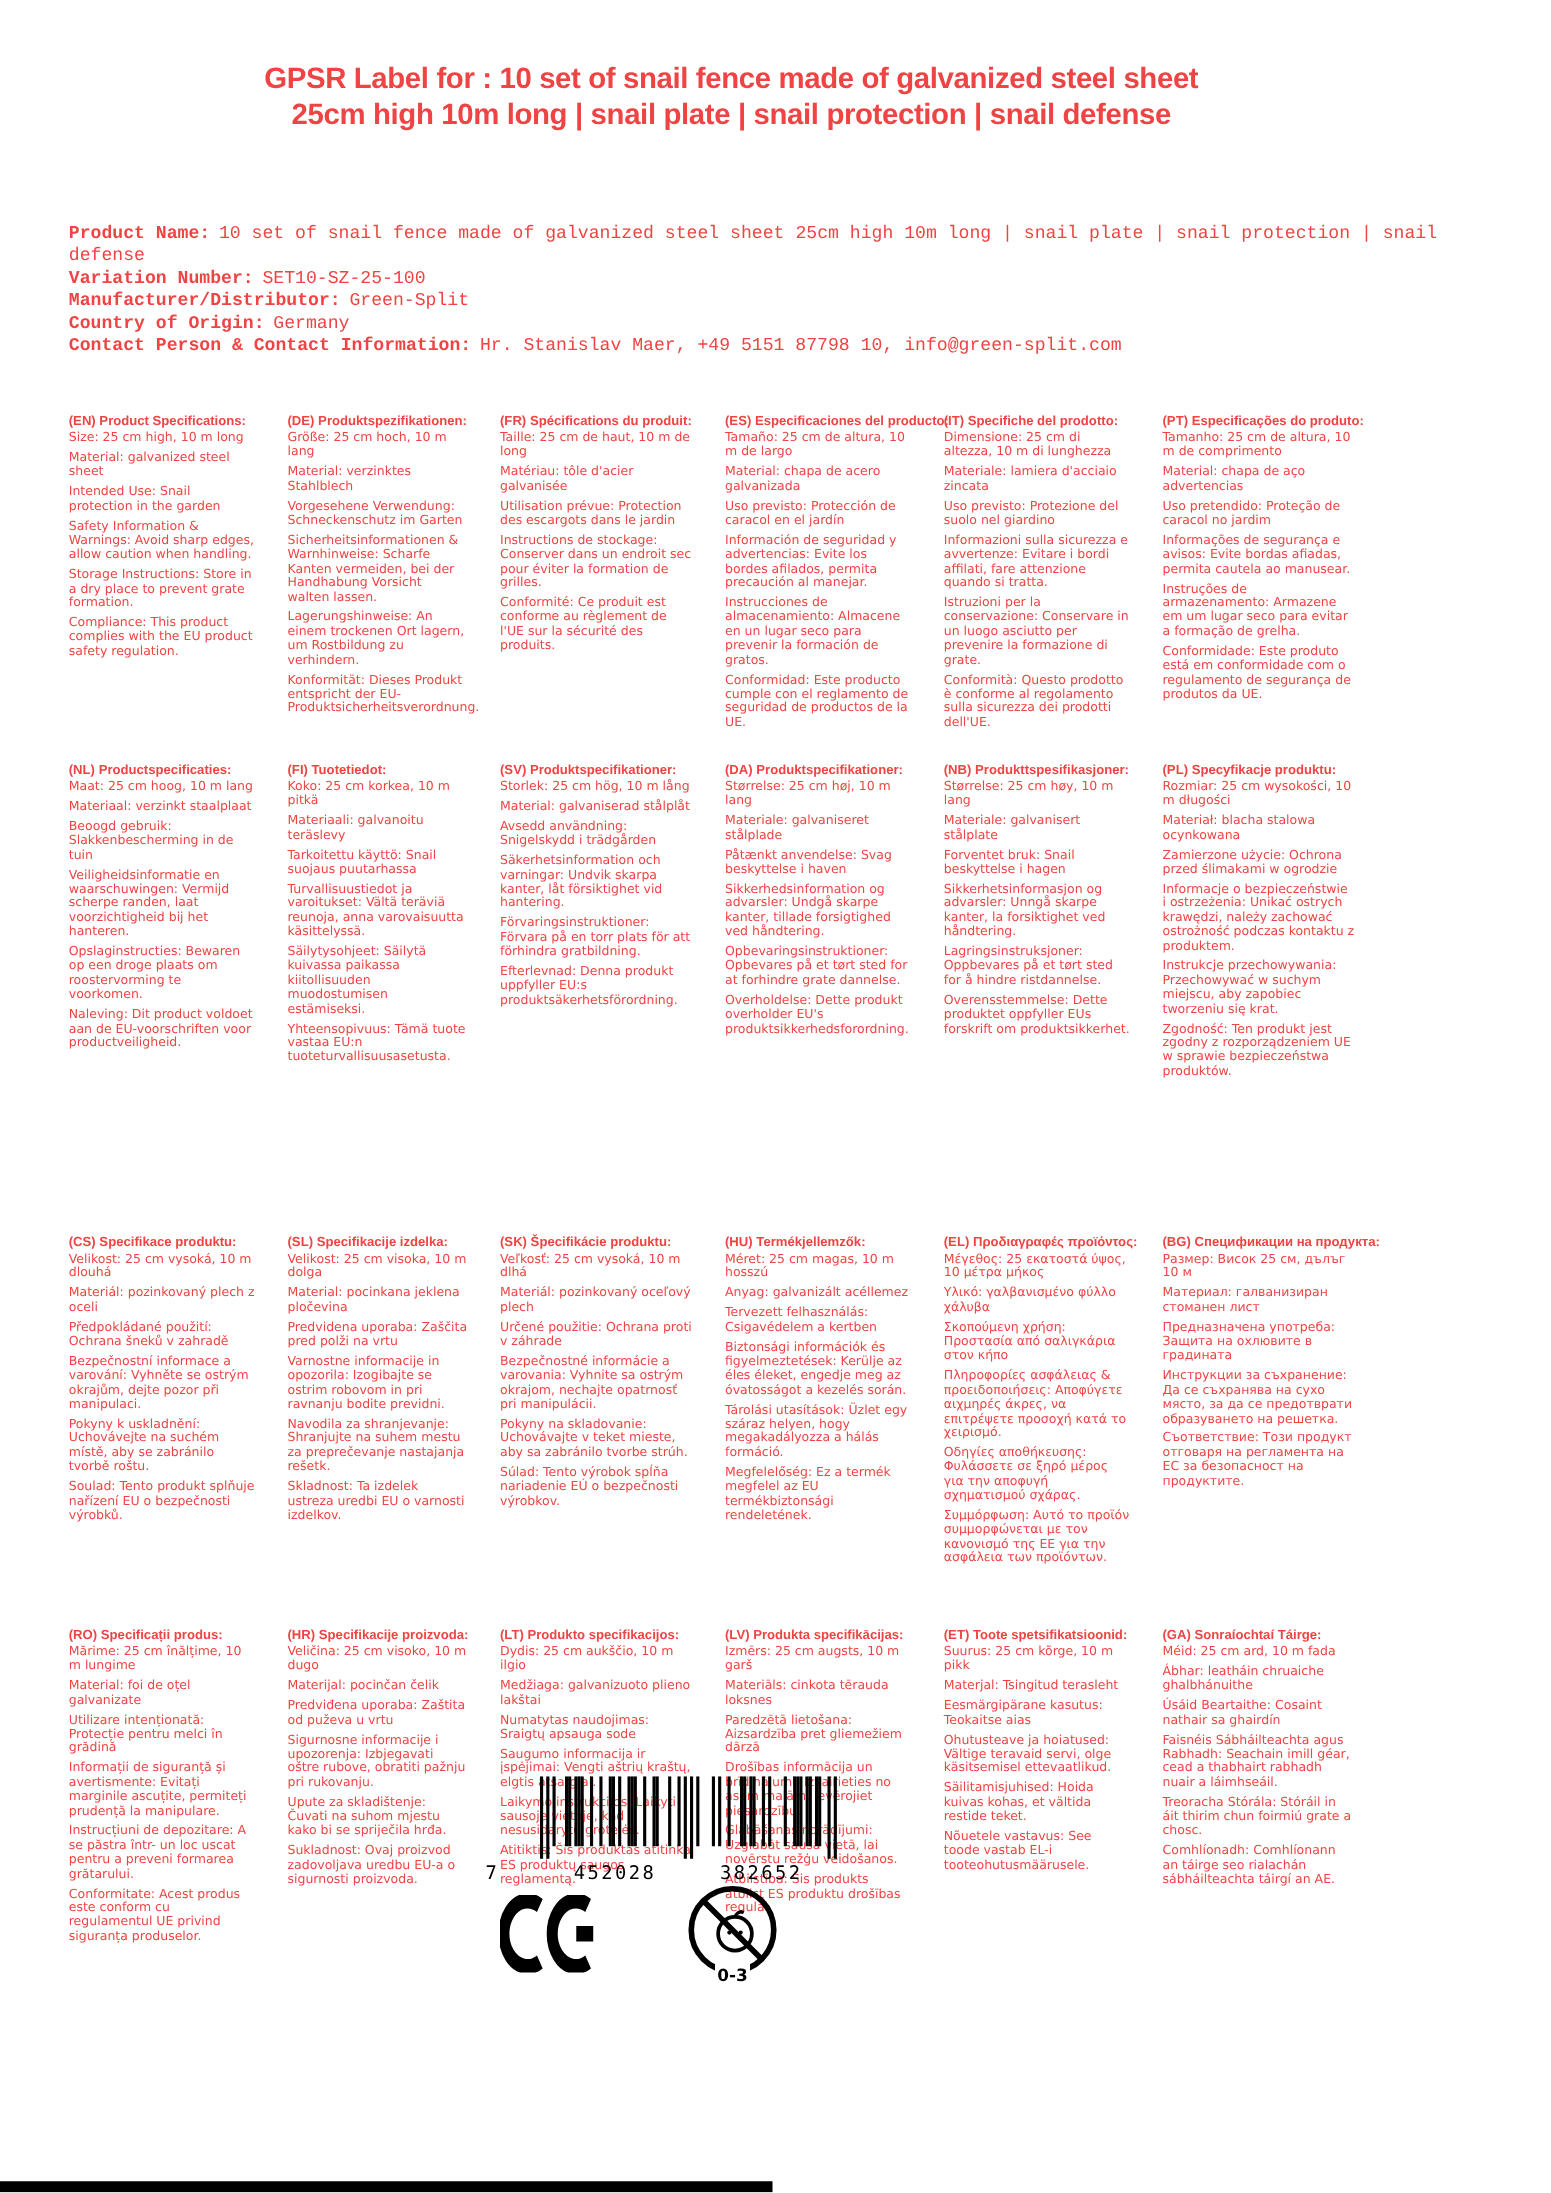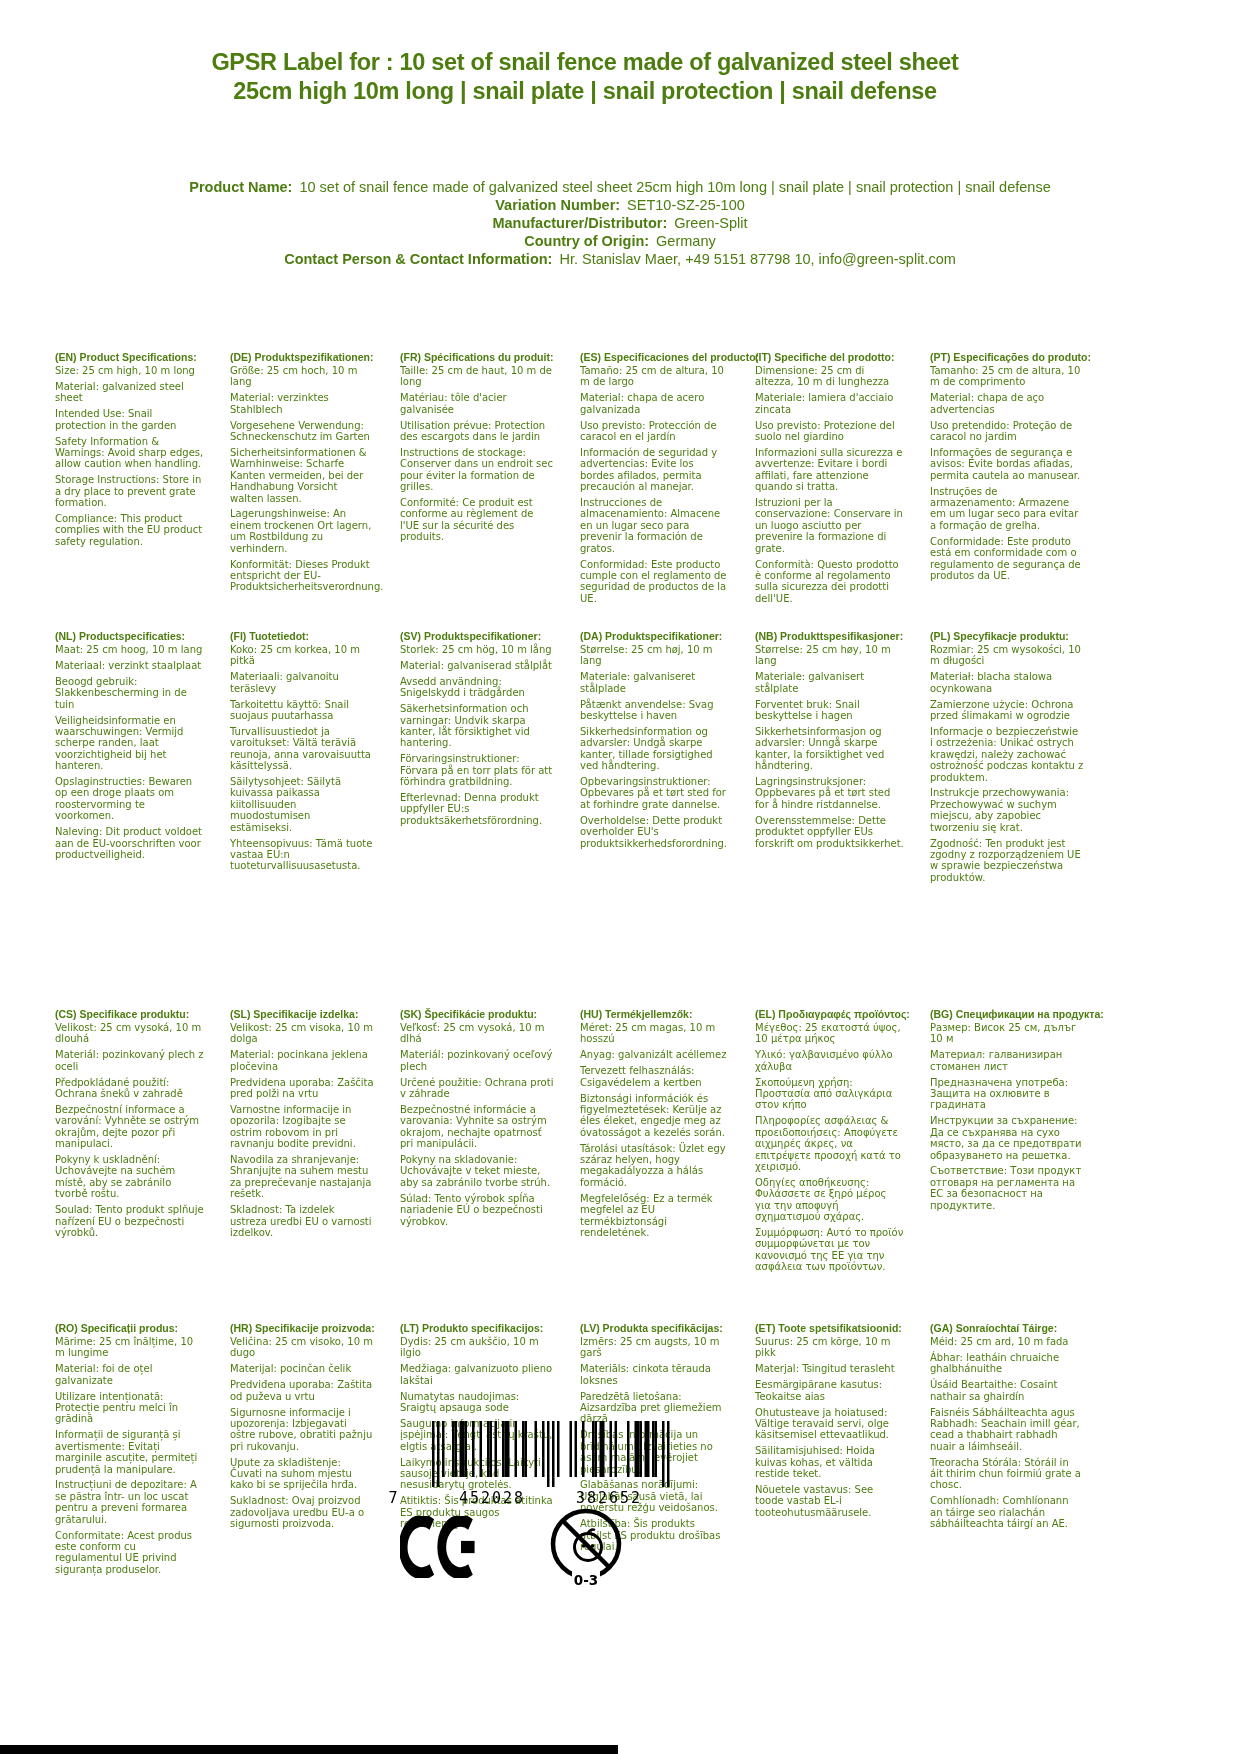--- a/index.html
+++ b/index.html
@@ -1,27 +1,27 @@
 <!DOCTYPE html>
 <html><head>
 <meta charset="utf-8">
 <style>
   html,body{margin:0;padding:0;background:#ffffff;}
-  .page{position:relative;width:1241px;height:1754px;background:#fff;color:#4d7c0f;
+  .page{position:relative;width:1241px;height:1754px;background:#fff;color:#ef4444;
         font-family:"DejaVu Sans",sans-serif;overflow:hidden;}
   .title{position:absolute;left:55px;top:48px;width:1060px;text-align:center;}
   .title-inner{max-width:800px;margin:0 auto;font-family:"Liberation Sans",sans-serif;
         font-weight:bold;font-size:23.5px;line-height:29px;letter-spacing:-0.3px;}
   .product-info{position:absolute;left:55px;top:178px;width:1130px;
-        font-family:Liberation Sans, sans-serif;font-size:14.5px;line-height:18px;text-align:center;}
+        font-family:Liberation Mono, monospace;font-size:14.5px;line-height:18px;}
   .info-label{font-weight:bold;margin-right:7px;}
   .specs-grid{position:absolute;left:55px;top:331px;width:1060px;display:grid;
         grid-template-columns:175px 170px 180px 175px 175px 180px;
         grid-template-rows:279px 378px 314px auto;}
-  .spec-cell{padding-right:26px;box-sizing:border-box;margin-top:20px;}
+  .spec-cell{padding-right:26px;box-sizing:border-box;}
   .spec-heading{font-family:"Liberation Sans",sans-serif;font-weight:bold;font-size:10.5px;
         line-height:13px;white-space:nowrap;margin:0 0 1px 0;}
   .spec-par{margin:0 0 4.5px 0;font-size:10px;line-height:11.4px;}
   .barcode-svg{position:absolute;left:358px;top:1421px;}
   .bc-digit{font-family:"DejaVu Sans Mono",monospace;font-size:15px;letter-spacing:2px;fill:#000;}
   .ce-svg{position:absolute;left:400px;top:1516px;}
   .age-svg{position:absolute;left:549px;top:1502px;}
   .age-text{font-family:"DejaVu Sans",sans-serif;font-weight:bold;font-size:13.5px;fill:#000;}
   .bottom-edge{position:absolute;left:0;top:1745px;width:618px;height:9px;background:#000;}
 </style>

